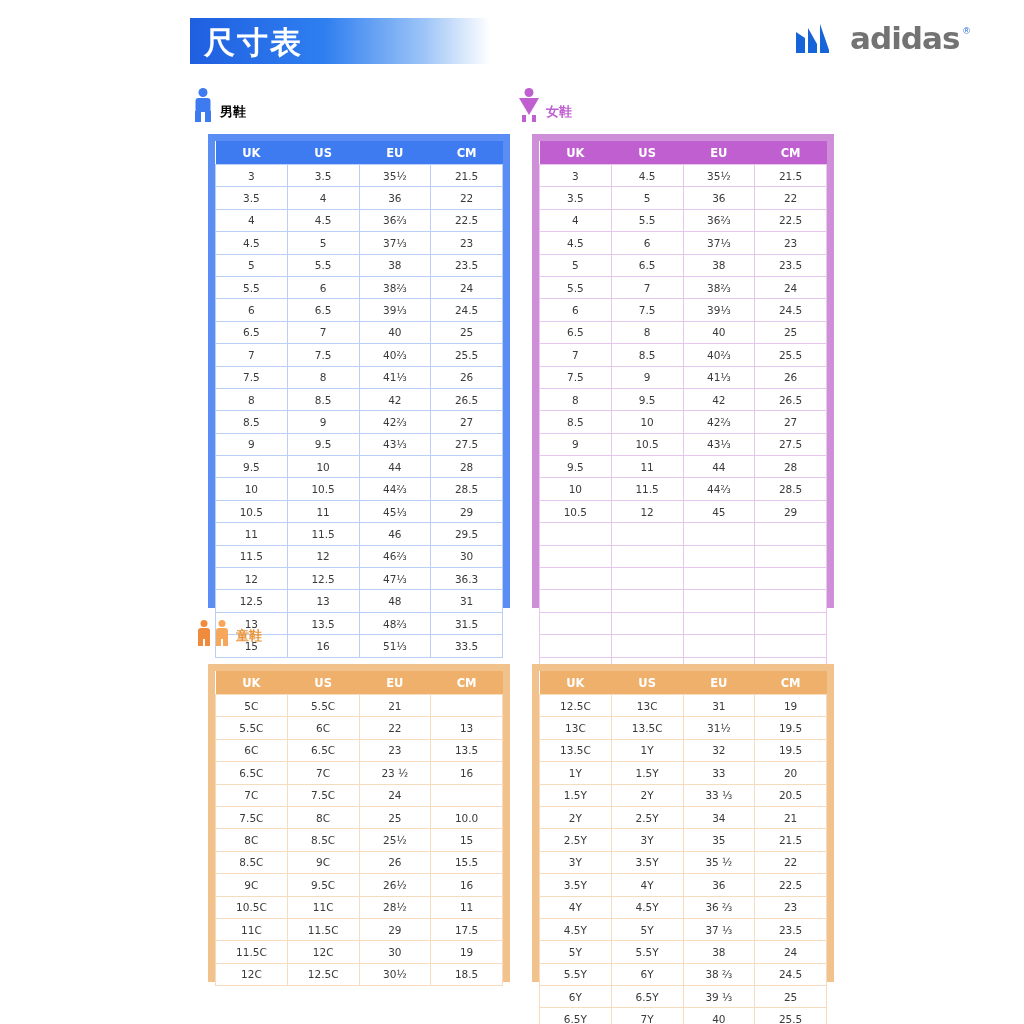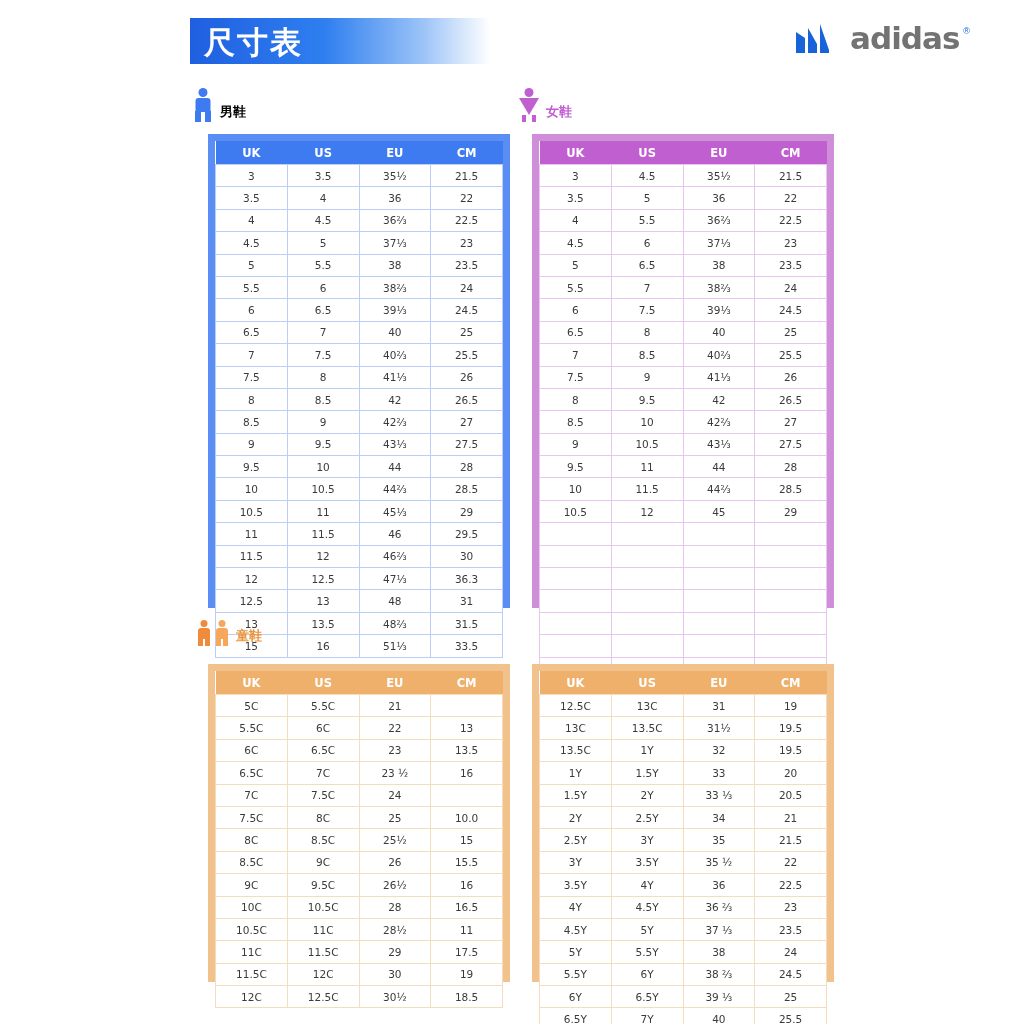--- a/index.html
+++ b/index.html
@@ -608,26 +608,20 @@
               <td>26</td>
               <td>15.5</td>
             </tr>
             <tr>
               <td>9C</td>
               <td>9.5C</td>
               <td>26½</td>
               <td>16</td>
             </tr>
             <tr>
-              <td>10C</td>
-              <td>10.5C</td>
-              <td>28</td>
-              <td>16.5</td>
-            </tr>
-            <tr>
               <td>10.5C</td>
               <td>11C</td>
               <td>28½</td>
               <td>11</td>
             </tr>
             <tr>
               <td>11C</td>
               <td>11.5C</td>
               <td>29</td>
               <td>17.5</td>

